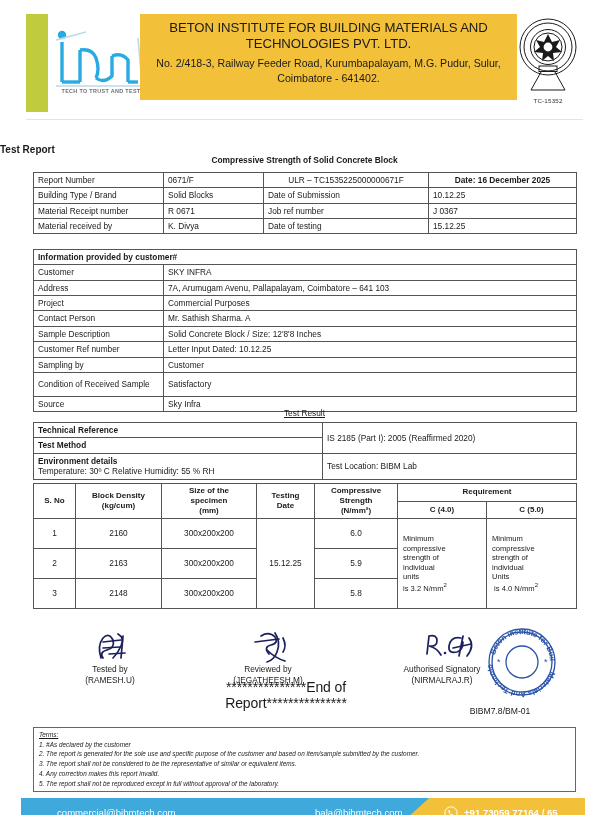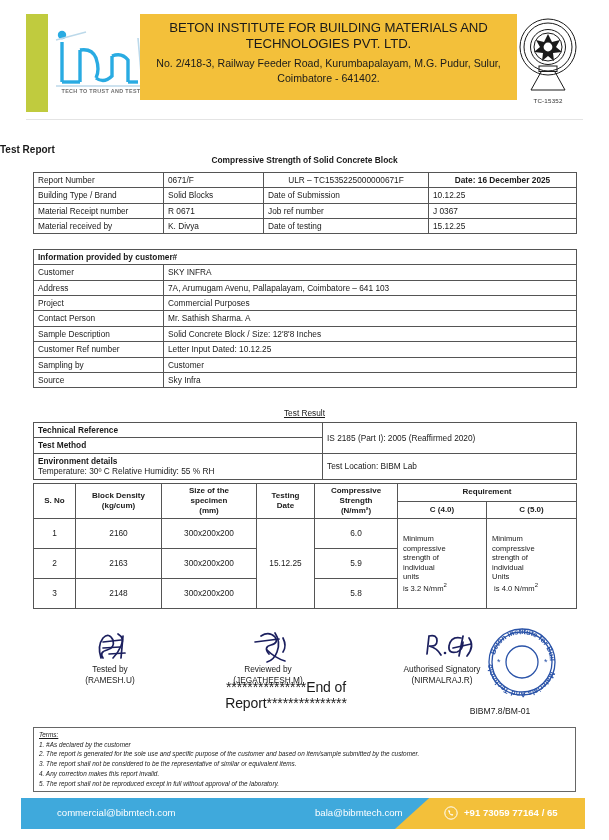--- a/index.html
+++ b/index.html
@@ -107,21 +107,21 @@
   
   .terms {
     position:absolute; left:33px; top:727px; width:543px; height:65px;
     border:1px solid #666; padding:2px 5px 0 5px;
     font-style:italic; font-size:6.4px; line-height:1.52; color:#1a1a1a;
   }
   .terms-title { text-decoration:underline; }
 
   
   .footer {
-    position:absolute; left:21px; top:798px; width:564px; height:31px;
+    position:absolute; left:21px; top:798px; width:564px; height:17px;
     overflow:hidden;
   }
   .footer-blue {
     position:absolute; left:0; top:0; width:564px; height:31px;
     background:#3fa9dc;
   }
   .footer-yellow {
     position:absolute; right:0; top:0; width:190px; height:31px;
     background:#f3c03a;
     clip-path: polygon(18% 0, 100% 0, 100% 100%, 0 100%);
@@ -257,20 +257,24 @@
         <td>Sample Description</td>
         <td>Solid Concrete Block / Size: 12'8'8 Inches</td>
       </tr>
       <tr>
         <td>Customer Ref number</td>
         <td>Letter Input Dated: 10.12.25</td>
       </tr>
       <tr>
         <td>Sampling by</td>
         <td>Customer</td>
+      </tr>
+      <tr>
+        <td style="height:24px">Condition of Received Sample</td>
+        <td>Satisfactory</td>
       </tr>
       <tr>
         <td>Source</td>
         <td>Sky Infra</td>
       </tr>
     </tbody>
   </table>
 
   <div class="test-result-label">Test Result</div>
 

